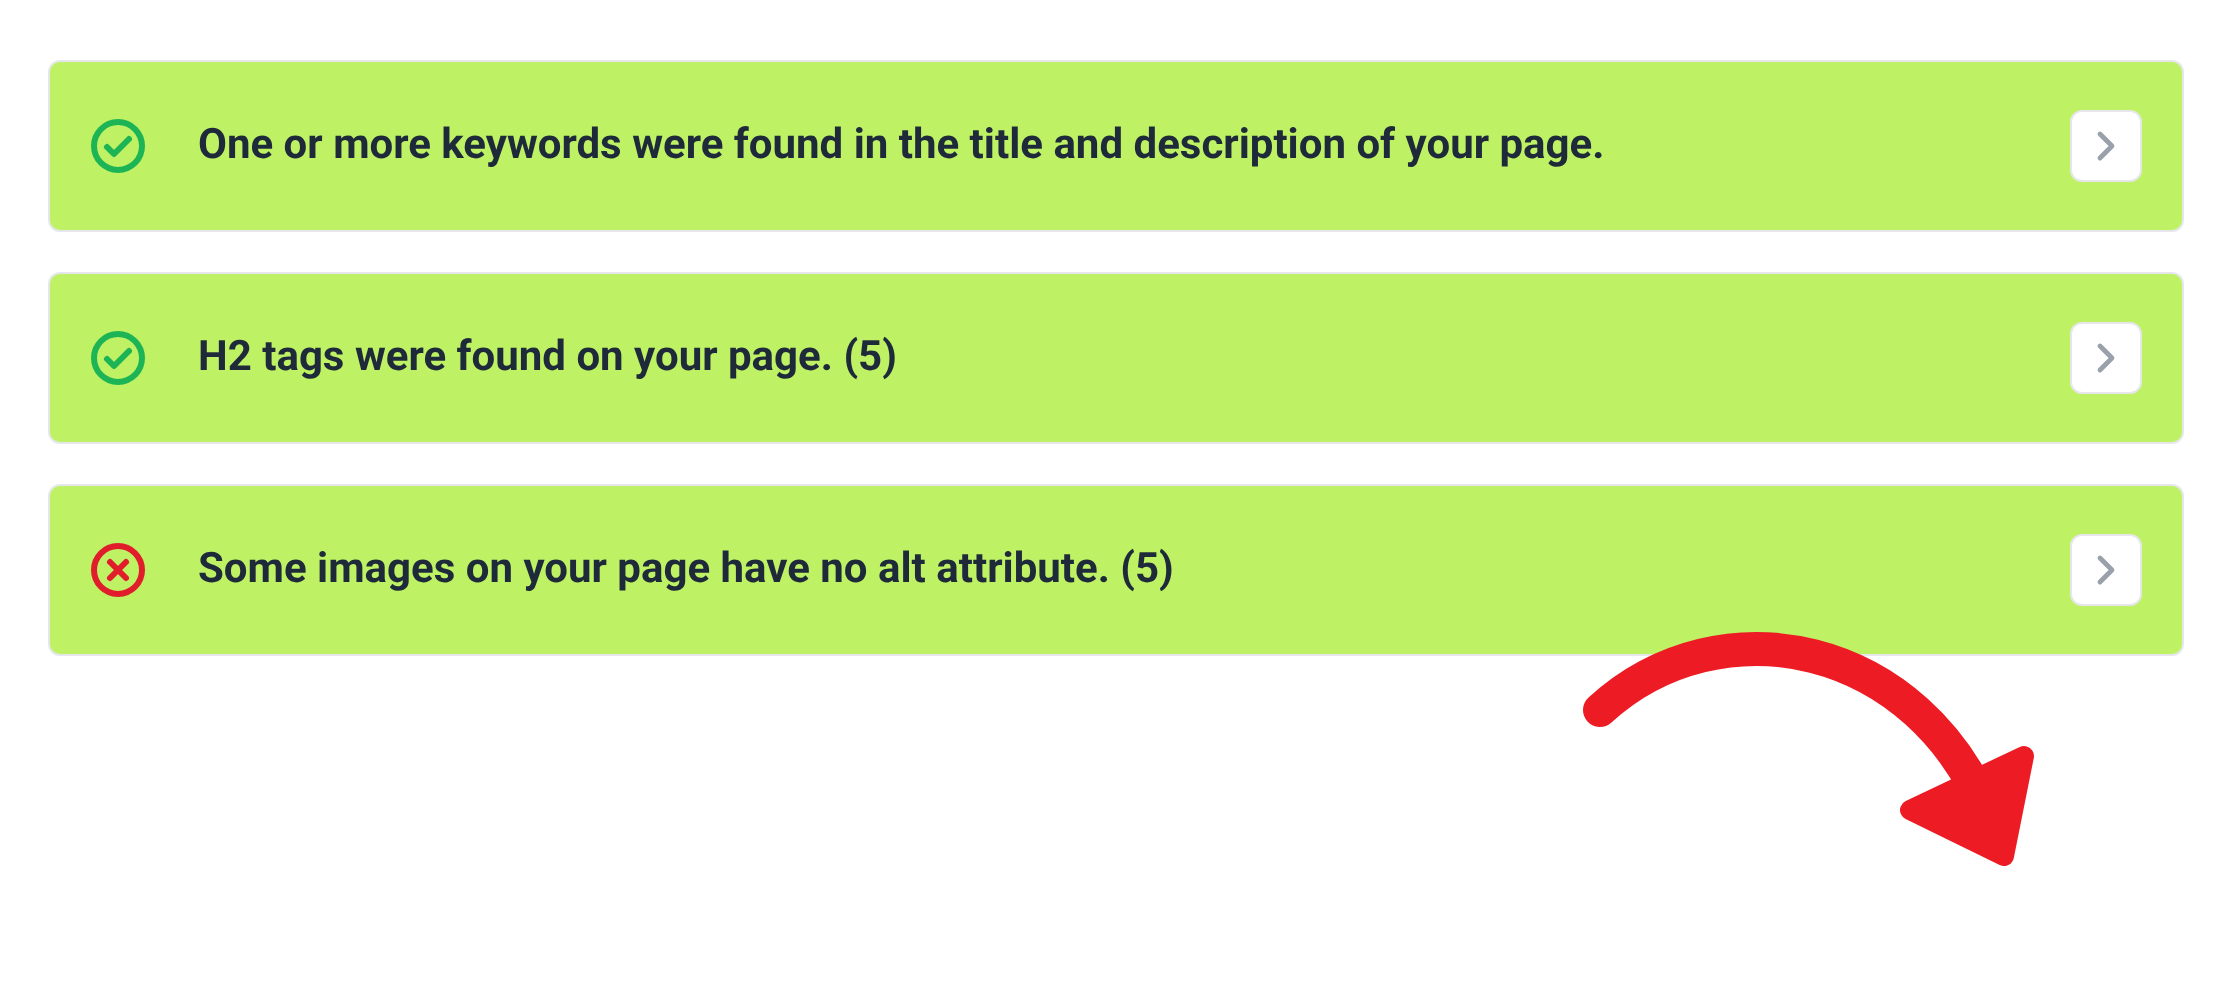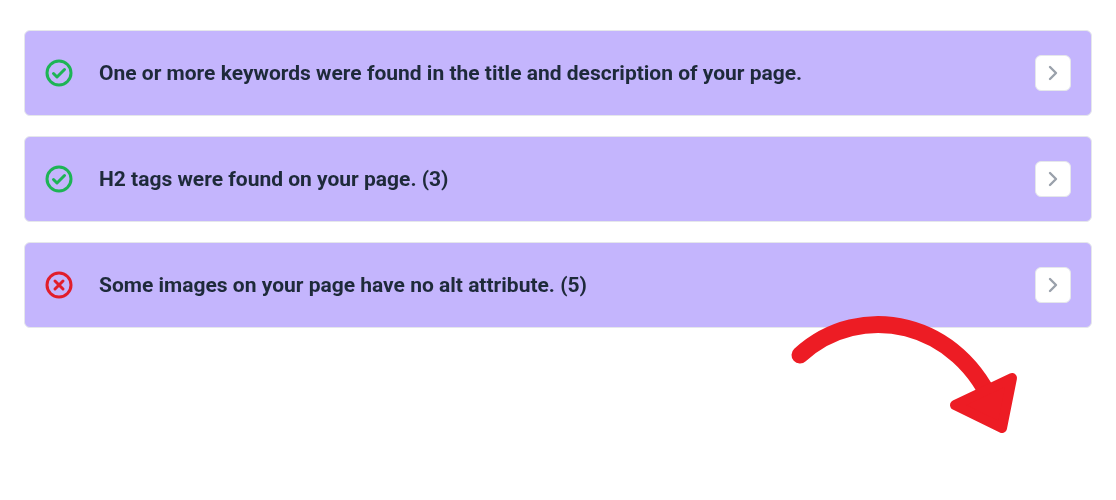--- a/index.html
+++ b/index.html
@@ -15,21 +15,21 @@
       display: flex;
       flex-direction: column;
       gap: 20px;
     }
     .check-row {
       border: 1px solid #e5e7eb;
       border-radius: 6px;
       padding: 24px 20px;
       display: flex;
       align-items: center;
-      background: #c4b5fd;
+      background: #bef264;
     }
     .status-icon {
       flex: 0 0 28px;
       width: 28px;
       height: 28px;
       margin-right: 26px;
       display: flex;
       align-items: center;
       justify-content: center;
     }
@@ -82,21 +82,21 @@
   </div>
 
 
   <div class="check-row">
     <span class="status-icon">
       <svg width="28" height="28" viewBox="0 0 28 28" fill="none">
         <circle cx="14" cy="14" r="12" stroke="#1db455" stroke-width="3"></circle>
         <path d="M8.5 14.5 L12 18 L19.5 10.5" stroke="#1db455" stroke-width="3" stroke-linecap="round" stroke-linejoin="round" fill="none"></path>
       </svg>
     </span>
-    <span class="row-text">H2 tags were found on your page. (3)</span>
+    <span class="row-text">H2 tags were found on your page. (5)</span>
     <button class="expand-btn">
       <span>
         <svg width="10" height="16" viewBox="0 0 10 16" fill="none">
           <path d="M2 2 L8 8 L2 14" stroke="#9aa1ab" stroke-width="2.4" stroke-linecap="round" stroke-linejoin="round"></path>
         </svg>
       </span>
     </button>
   </div>
 
   <div class="check-row">

